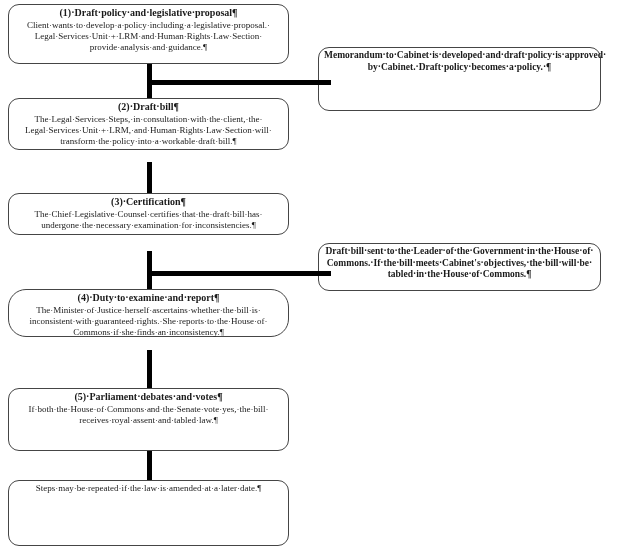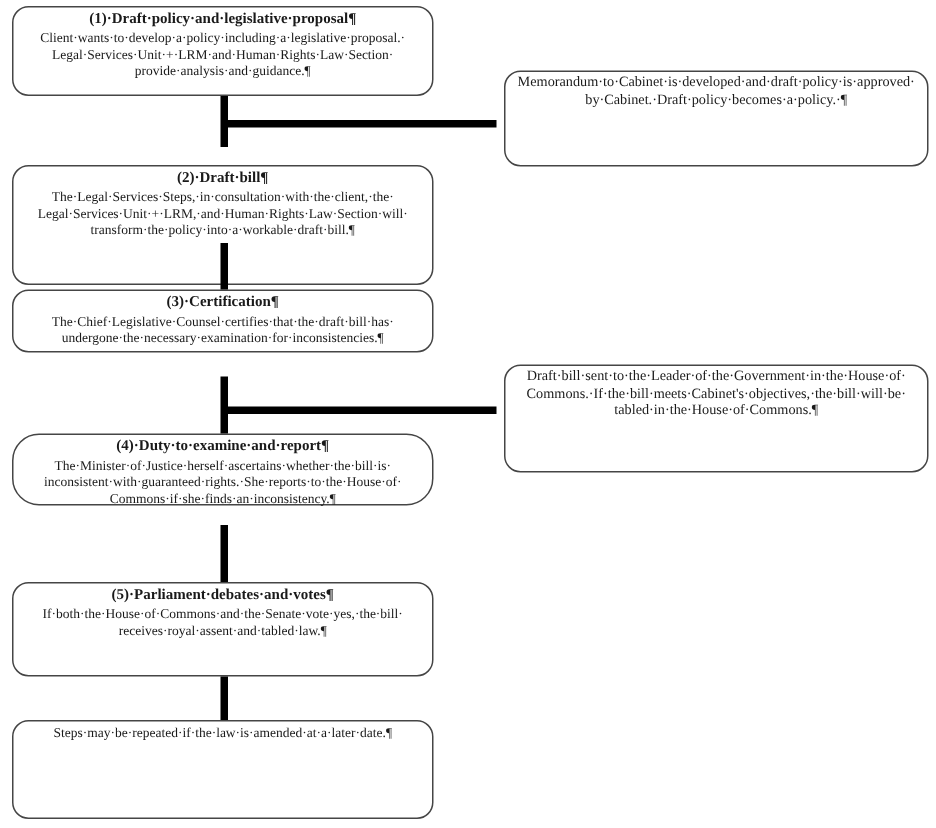--- a/index.html
+++ b/index.html
@@ -44,30 +44,30 @@
     position: absolute;
     height: 5px;
     background: #000000;
     left: 150px;
     width: 181px;
   }
 
   
   .step   { left: 8px;   width: 281px; }
   .step1  { top: 4px;    height: 60px; }
-  .step2  { top: 98px;   height: 80px; margin-top: 12px; }
+  .step2  { top: 98px;   height: 52px; }
   .step3  { top: 193px;  height: 42px; }
   .step4  { top: 289px;  height: 48px; border-radius: 18px; }
   .step5  { top: 388px;  height: 63px; }
   .step6  { top: 480px;  height: 66px; }
 
   
-  .side-note { left: 336px; width: 283px; }
+  .side-note { left: 318px; width: 283px; font-weight: bold; }
   .note1  { top: 47px;   height: 64px; }
-  .note2  { top: 243px;  height: 72px; }
+  .note2  { top: 243px;  height: 48px; }
 
   
   .v1 { top: 64px;  height: 34px; }
   .v2 { top: 162px; height: 31px; }
   .v3 { top: 251px; height: 38px; }
   .v4 { top: 350px; height: 38px; }
   .v5 { top: 451px; height: 29px; }
 
   
   .h1 { top: 80px;  }

